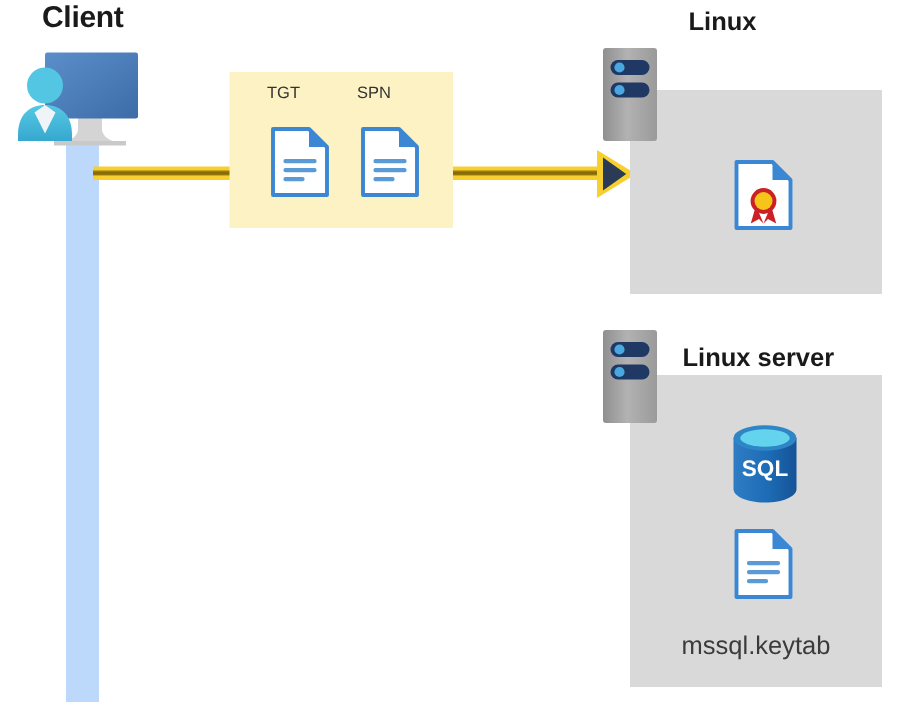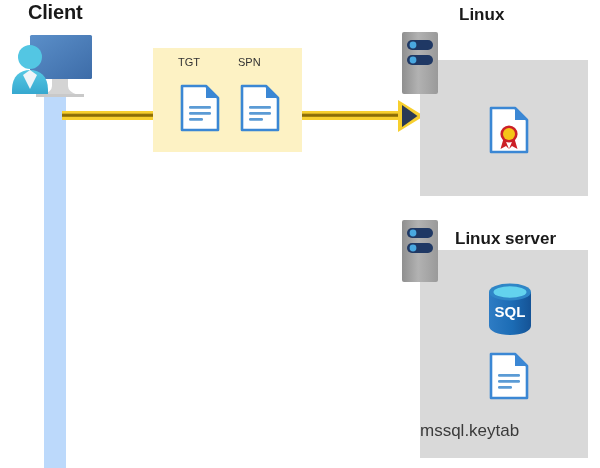--- a/index.html
+++ b/index.html
@@ -64,21 +64,21 @@
     font-size:17px;font-weight:bold;color:#1a1a1a;line-height:22px;
   }
   .title-dc{left:459px;top:4px;width:140px;}
   .title-linux{left:455px;top:228px;width:145px;}
 
   
   .cert-icon{left:489px;top:106px;}
   .sql-icon{left:485px;top:282px;}
   .keytab-icon{left:489px;top:352px;}
   .keytab-label{
-    left:420px;top:421px;width:168px;
+    left:420px;top:421px;width:168px;text-align:center;
     font-size:17px;color:#3b3b3b;
   }
 </style>
 </head>
 <body>
 
 <div id="stage">
 
   <div class="abs client-label">Client</div>
 

